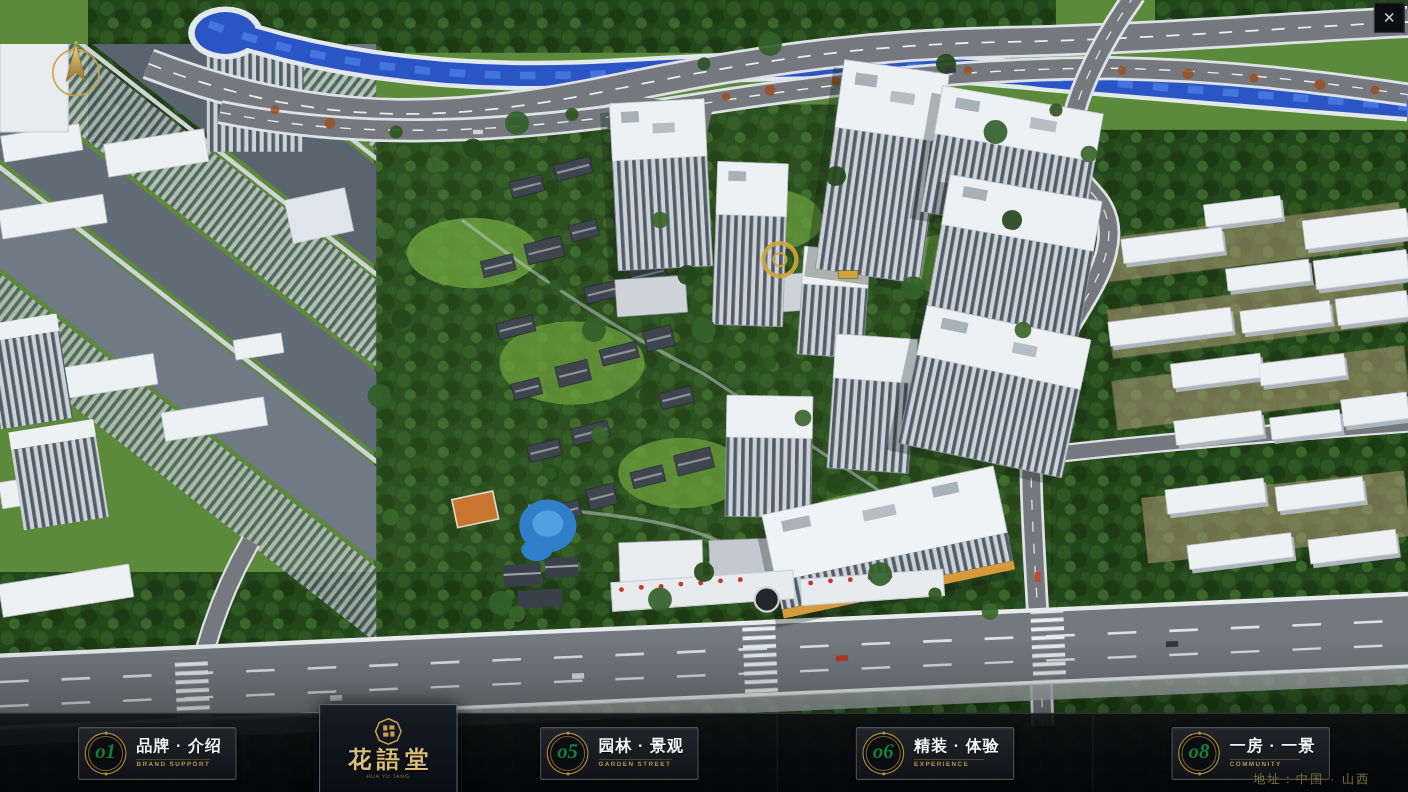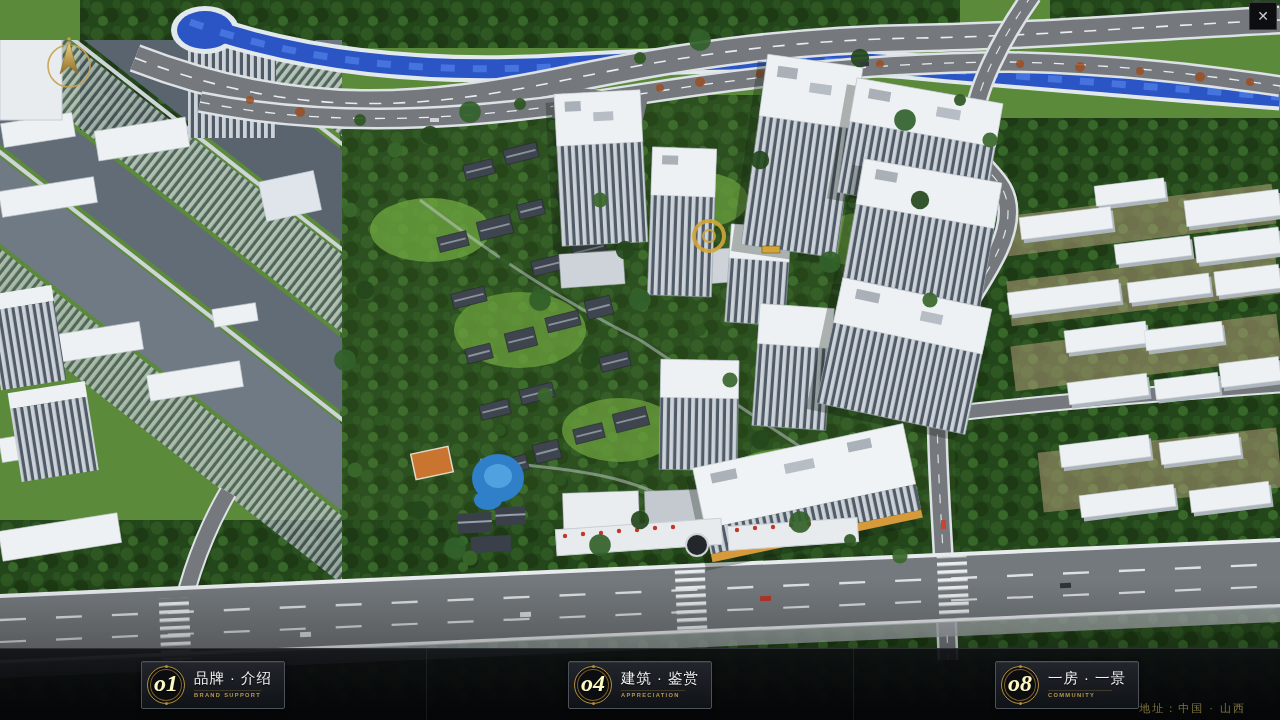--- a/index.html
+++ b/index.html
@@ -18,24 +18,24 @@
   .nav-cell{flex:1;display:flex;align-items:center;justify-content:center;border-right:1px solid rgba(170,180,195,.10);position:relative;}
   .nav-cell:last-child{border-right:none;}
   .nav-panel{display:flex;align-items:center;gap:9px;width:132px;height:46px;padding:0 5px;cursor:pointer;
     background:linear-gradient(180deg,#22262c,#0f1216);border:1px solid #4c5258;border-radius:2px;
     box-shadow:0 1px 4px rgba(0,0,0,.55), inset 0 1px 0 rgba(255,255,255,.06);}
   .badge{position:relative;flex:none;width:36px;height:36px;border-radius:50%;border:1px solid #b08d3f;
     box-shadow:inset 0 0 0 2px #0b0d10, inset 0 0 0 3px #7a5f2a;background:#0b0d10;
     display:flex;align-items:center;justify-content:center;}
   .badge::before,.badge::after{content:"";position:absolute;left:50%;width:3px;height:3px;margin-left:-1.5px;border-radius:50%;background:#b08d3f;}
   .badge::before{top:-2px;} .badge::after{bottom:-2px;}
-  .badge .num{font-family:"Liberation Serif",serif;font-style:italic;font-weight:bold;font-size:24px;color:#fef9c3;
+  .badge .num{font-family:"Liberation Serif",serif;font-style:italic;font-weight:bold;font-size:19px;color:#15803d;
     text-shadow:0 1px 1px rgba(0,0,0,.8);transform:translateY(-1px);}
   .nav-text{display:flex;flex-direction:column;min-width:0;}
-  .zh{font-size:14.5px;font-weight:normal;color:#f3f4f6;letter-spacing:1px;white-space:nowrap;text-shadow:0 1px 1px rgba(0,0,0,.7);}
+  .zh{font-size:14.5px;font-weight:bold;color:#f3f4f6;letter-spacing:1px;white-space:nowrap;text-shadow:0 1px 1px rgba(0,0,0,.7);}
   .en{display:block;font-size:7px;font-weight:bold;color:#b9974f;letter-spacing:1.6px;white-space:nowrap;
     transform:scale(.82);transform-origin:left top;margin-top:2px;border-top:1px solid rgba(185,151,79,.35);padding-top:2px;}
 
   .logo-cell{flex:none;width:132px;position:relative;}
   .logo-panel{position:absolute;left:50%;transform:translateX(-50%);top:-9px;width:124px;height:80px;cursor:pointer;
     background:linear-gradient(180deg,#161c24,#0a0d12);border:1px solid #595f67;
     box-shadow:0 0 16px rgba(0,0,0,.75);display:flex;flex-direction:column;align-items:center;justify-content:center;gap:2px;}
   .logo-name{font-family:"Liberation Serif",serif;font-size:21px;font-weight:bold;color:#ddbe78;letter-spacing:5px;padding-left:5px;
     text-shadow:0 1px 2px rgba(0,0,0,.85);line-height:1;}
   .logo-sub{font-size:7px;color:#96793c;letter-spacing:1px;transform:scale(.68);white-space:nowrap;}
@@ -499,33 +499,57 @@
       <div class="nav-panel">
         <span class="badge">
             <span class="num">o1</span>
           </span>
         <span class="nav-text">
             <span class="zh">品牌 · 介绍</span>
         <span class="en">BRAND SUPPORT</span>
           </span>
       </div>
     </div>
+
+    <div class="logo-cell nav-cell">
+      <div class="logo-panel">
+        <svg class="seal" width="26" height="26" viewBox="0 0 28 28">
+          <polygon points="14,1.5 22.8,5.2 26.5,14 22.8,22.8 14,26.5 5.2,22.8 1.5,14 5.2,5.2" fill="none" stroke="#caa24f" stroke-width="1.5"></polygon>
+          <rect x="9" y="8" width="4" height="5" fill="#caa24f"></rect>
+            <rect x="15" y="8" width="5" height="4" fill="#caa24f"></rect>
+          <rect x="9" y="15" width="5" height="4" fill="#caa24f"></rect>
+            <rect x="16" y="14" width="4" height="5" fill="#caa24f"></rect>
+        </svg>
+        <div class="logo-name">花語堂</div>
+        <div class="logo-sub">HUA YU TANG</div>
+      </div>
+    </div>
+
     <div class="nav-cell">
       <div class="nav-panel">
         <span class="badge">
-            <span class="num">o4</span>
+            <span class="num">o5</span>
           </span>
         <span class="nav-text">
-            <span class="zh">建筑 · 鉴赏</span>
-        <span class="en">APPRECIATION</span>
+            <span class="zh">园林 · 景观</span>
+        <span class="en">GARDEN STREET</span>
           </span>
       </div>
     </div>
-
-
+    <div class="nav-cell">
+      <div class="nav-panel">
+        <span class="badge">
+            <span class="num">o6</span>
+          </span>
+        <span class="nav-text">
+            <span class="zh">精装 · 体验</span>
+        <span class="en">EXPERIENCE</span>
+          </span>
+      </div>
+    </div>
     <div class="nav-cell">
       <div class="nav-panel">
         <span class="badge">
             <span class="num">o8</span>
           </span>
         <span class="nav-text">
             <span class="zh">一房 · 一景</span>
         <span class="en">COMMUNITY</span>
           </span>
       </div>

